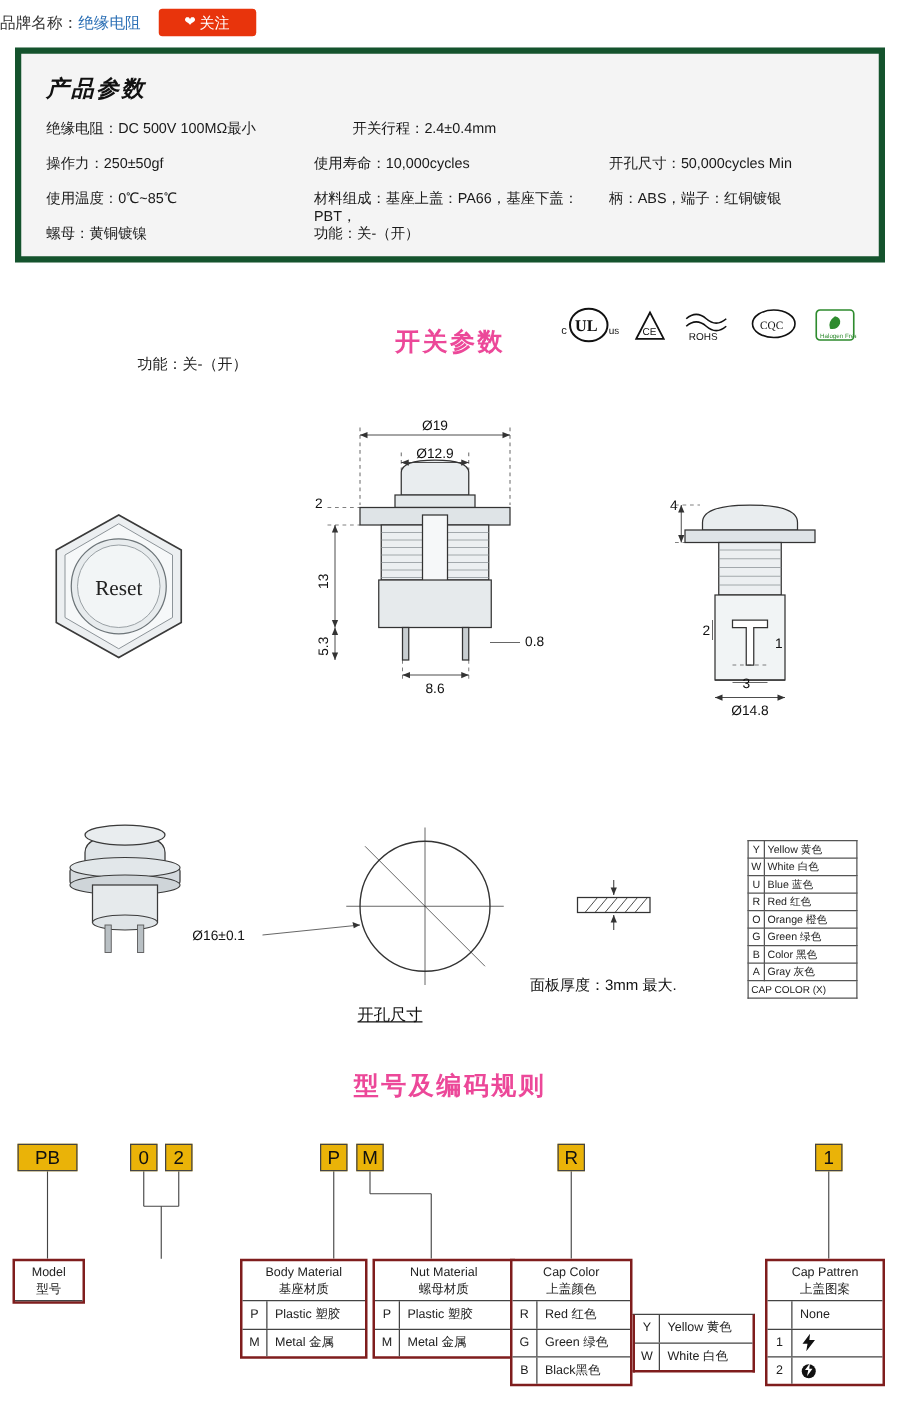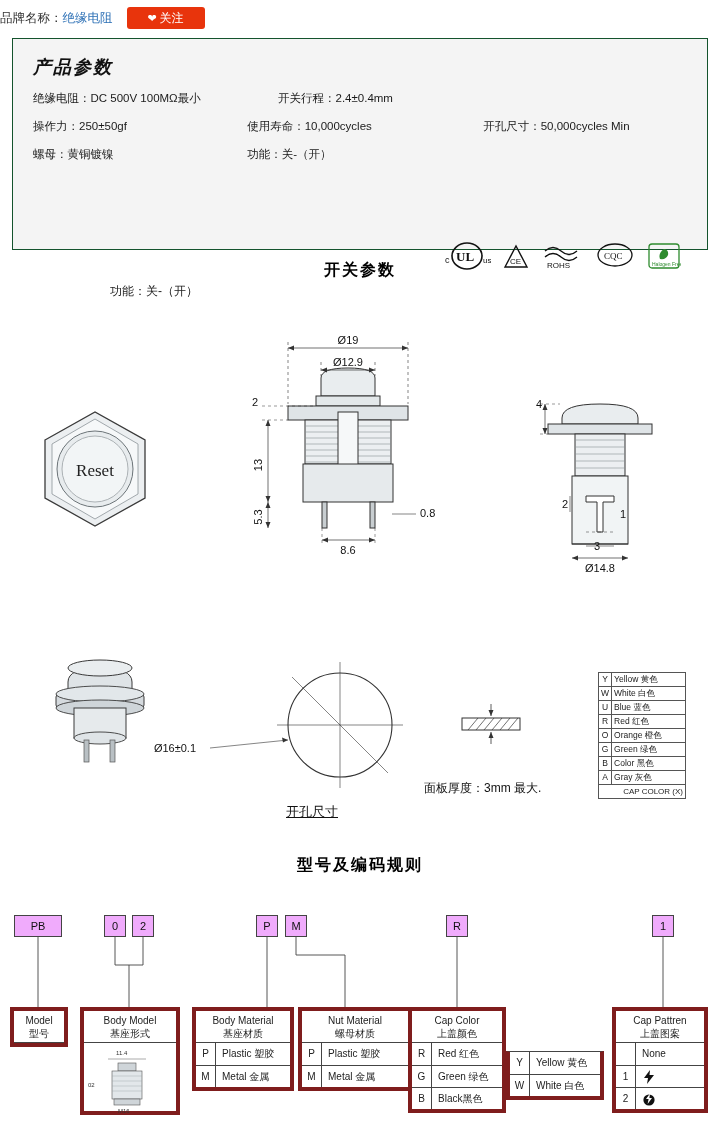--- a/index.html
+++ b/index.html
@@ -22,22 +22,22 @@
   .follow-btn {
     margin-left:14px; width:78px; height:22px; border-radius:3px;
     background:#e8340c; color:#fff; font-size:12px;
     display:flex; align-items:center; justify-content:center; gap:3px;
     cursor:pointer;
   }
   .heart { font-size:11px; line-height:1; }
 
   
   .spec-panel {
-    position:absolute; left:12px; top:38px; width:696px; height:212px;
-    background:#f4f4f4; border:1px solid #14532d;
+    position:absolute; left:12px; top:38px; width:696px; height:172px;
+    background:#f4f4f4; border:5px solid #14532d;
   }
   .spec-title {
     position:absolute; left:20px; top:16px;
     font-family:"Liberation Serif", serif;
     font-style:italic; font-weight:bold; font-size:18px; color:#111;
     letter-spacing:2px;
   }
   .spec-grid {
     position:absolute; left:20px; top:52px; width:660px;
   }
@@ -47,21 +47,21 @@
   .spec-c3 { width:240px; font-size:11.5px; color:#1a1a1a; }
 
   
   .certs { position:absolute; left:432px; top:202px; display:flex; gap:12px; align-items:center; }
   .cert { height:30px; display:flex; align-items:center; }
   .cert svg { display:block; }
 
   
   .section-title {
     position:absolute; width:720px; text-align:center;
-    font-size:16px; font-weight:bold; color:#000000;
+    font-size:20px; font-weight:bold; color:#ec4899;
     font-family:"Liberation Sans", sans-serif;
     letter-spacing:2px;
   }
   #sec1 { top:260px; }
   #sec2 { top:855px; }
 
   .func-note {
     position:absolute; left:110px; top:283px; font-size:12px; color:#222;
   }
 
@@ -69,38 +69,38 @@
   .draw { position:absolute; }
   .dim-text { font-size:11px; fill:#111; font-family:"Liberation Sans", sans-serif; }
 
   
   .color-table {
     position:absolute; left:598px; top:672px; width:88px;
     border:1px solid #555; border-collapse:collapse; font-size:8.5px;
   }
   .color-table td { border:1px solid #555; padding:0 2px; height:13px; line-height:13px; }
   .color-table td.key { width:11px; text-align:center; }
-  .ct-last td { text-align:right; font-size:8px; }
+  .ct-last td { text-align:left; font-size:8px; }
 
   .panel-thick {
     position:absolute; left:424px; top:780px; font-size:12px; color:#111;
   }
   .hole-label {
     position:absolute; left:286px; top:803px; font-size:13px; color:#111;
     text-decoration:underline; font-weight:normal;
   }
 
   
   .code-area { position:absolute; left:0; top:895px; width:720px; height:228px; }
   .code-box {
-    position:absolute; border:1px solid #444; background:#f0abfc;
+    position:absolute; border:1px solid #444; background:#eab308;
     display:flex; align-items:center; justify-content:center;
-    font-size:11px; color:#111;
-  }
-  .grp { position:absolute; border:4px solid #7f1d1d; background:#fff; }
+    font-size:15px; color:#111;
+  }
+  .grp { position:absolute; border:2px solid #7f1d1d; background:#fff; }
   .grp-head {
     text-align:center; font-size:10px; line-height:13px; padding:3px 0 2px;
     border-bottom:1px solid #444;
   }
   .grp-row {
     display:flex; align-items:stretch; border-top:1px solid #444; height:22px;
   }
   .grp-row:first-of-type { border-top:none; }
   .grp-key {
     width:20px; text-align:center; font-size:10px; line-height:22px;
@@ -125,20 +125,25 @@
   <div class="spec-title">产品参数</div>
   <div class="spec-grid">
     <div class="spec-row">
       <div class="spec-c1">绝缘电阻：DC 500V 100MΩ最小</div>
       <div class="spec-c3">开关行程：2.4±0.4mm</div>
     </div>
     <div class="spec-row">
       <div class="spec-c1">操作力：250±50gf</div>
       <div class="spec-c2">使用寿命：10,000cycles</div>
       <div class="spec-c3">开孔尺寸：50,000cycles Min</div>
+    </div>
+    <div class="spec-row">
+      <div class="spec-c1">使用温度：0℃~85℃</div>
+      <div class="spec-c2">材料组成：基座上盖：PA66，基座下盖：PBT，</div>
+      <div class="spec-c3">柄：ABS，端子：红铜镀银</div>
     </div>
     <div class="spec-row">
       <div class="spec-c1">螺母：黄铜镀镍</div>
       <div class="spec-c2">功能：关-（开）</div>
       <div class="spec-c3"></div>
     </div>
   </div>
 
   <div class="certs">
     <div class="cert">
@@ -409,41 +414,20 @@
   <div class="code-box" style="left:446px; top:20px; width:22px; height:22px;">R</div>
   <div class="code-box" style="left:652px; top:20px; width:22px; height:22px;">1</div>
 
   <div class="grp" style="left:10px; top:112px; width:58px;">
     <div class="grp-head">
       <div>Model</div>
       <div>型号</div>
     </div>
   </div>
 
-  <div class="grp" style="left:80px; top:112px; width:100px; height:108px;">
-    <div class="grp-head">
-      <div>Body Model</div>
-      <div>基座形式</div>
-    </div>
-    <svg width="98" height="72">
-      <text x="32" y="12" font-size="6" fill="#333" font-family="Liberation Sans">11.4</text>
-      <line x1="24" y1="16" x2="62" y2="16" stroke="#555" stroke-width="0.5"></line>
-      <rect x="34" y="20" width="18" height="8" fill="#cfd5d9" stroke="#555" stroke-width="0.6"></rect>
-      <rect x="28" y="28" width="30" height="28" fill="#e2e7ea" stroke="#555" stroke-width="0.6"></rect>
-      <g stroke="#9aa1a5" stroke-width="0.4">
-        <line x1="28" y1="33" x2="58" y2="33"></line>
-          <line x1="28" y1="38" x2="58" y2="38"></line>
-        <line x1="28" y1="43" x2="58" y2="43"></line>
-          <line x1="28" y1="48" x2="58" y2="48"></line>
-      </g>
-      <rect x="30" y="56" width="26" height="6" fill="#cfd5d9" stroke="#555" stroke-width="0.6"></rect>
-      <text x="4" y="44" font-size="6" fill="#333" font-family="Liberation Sans">02</text>
-      <text x="34" y="70" font-size="6" fill="#333" font-family="Liberation Sans">M16</text>
-    </svg>
-  </div>
 
   <div class="grp" style="left:192px; top:112px; width:102px;">
     <div class="grp-head">
       <div>Body Material</div>
       <div>基座材质</div>
     </div>
     <div class="grp-row noborder-top">
       <div class="grp-key">P</div>
       <div class="grp-val">Plastic 塑胶</div>
     </div>

